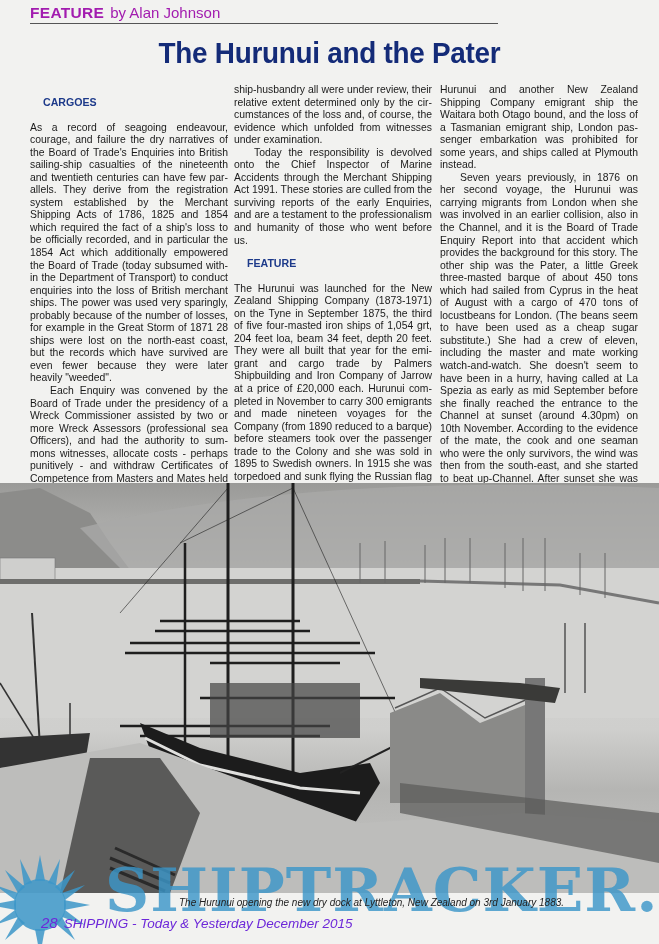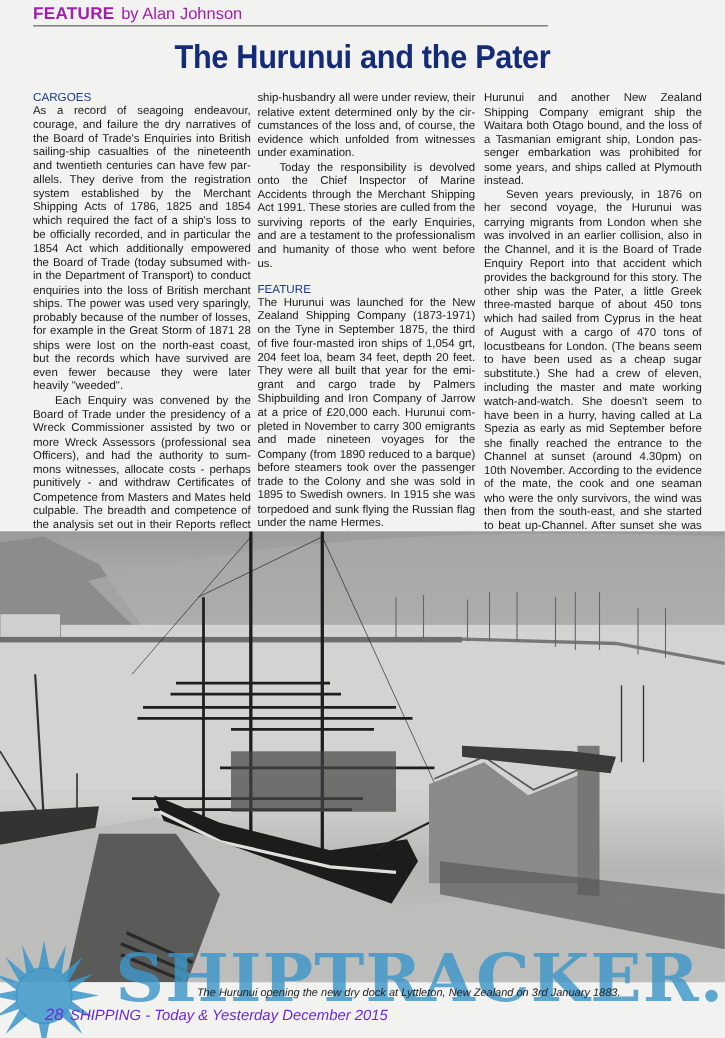--- a/index.html
+++ b/index.html
@@ -26,21 +26,21 @@
     position: absolute; top: 83px; width: 198px;
     font-size: 10.4px; line-height: 12.55px; text-align: justify;
     hyphens: manual;
   }
   .col1 { left: 30px; }
   .col2 { left: 234px; top: 84px; }
   .col3 { left: 440px; top: 84px; }
   .col p { margin: 0; }
   .col p.indent { text-indent: 20px; }
   .col h3 {
-    margin: 0; font-size: 10.6px; line-height: 12.5px; color: #1d3a8a; font-weight: normal;
+    margin: 13px; font-size: 10.6px; line-height: 12.5px; color: #1d3a8a; font-weight: bold;
   }
   .col h3.spaced { margin-top: 10px; }
   .photo {
     position: absolute; left: 0; top: 483px; width: 659px; height: 410px;
     background: linear-gradient(180deg, #9a9a98 0%, #b9b9b7 18%, #c9c9c7 25%, #d6d6d4 35%, #cfcfcd 60%, #b5b5b3 75%, #c7c7c5 100%);
     overflow: hidden;
   }
   .photo svg { position: absolute; left: 0; top: 0; }
   .caption {
     position: absolute; left: 150px; top: 897px; font-style: italic;

